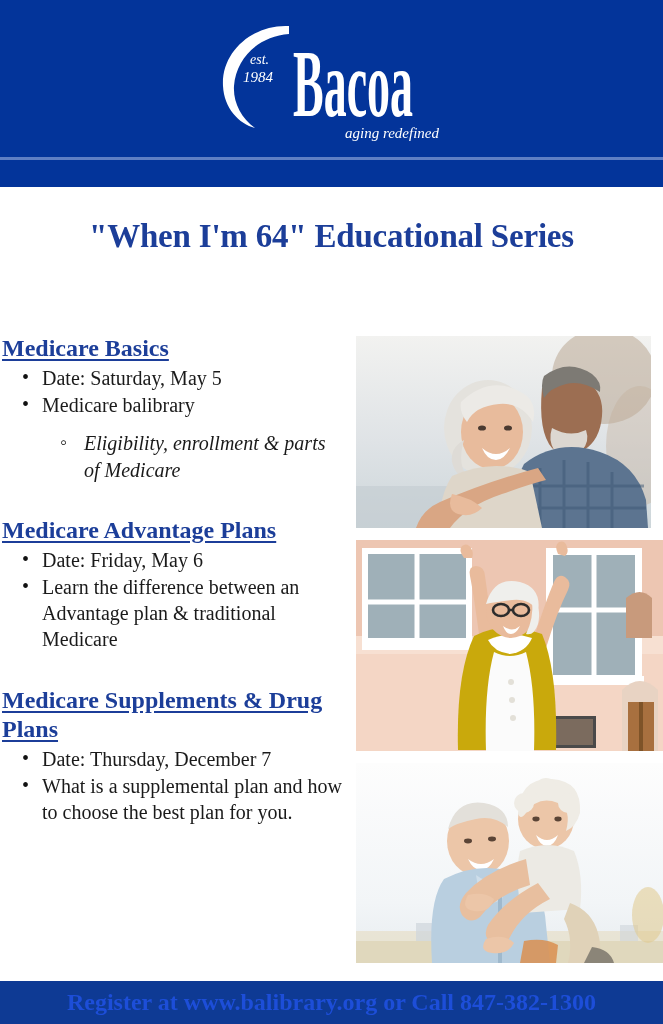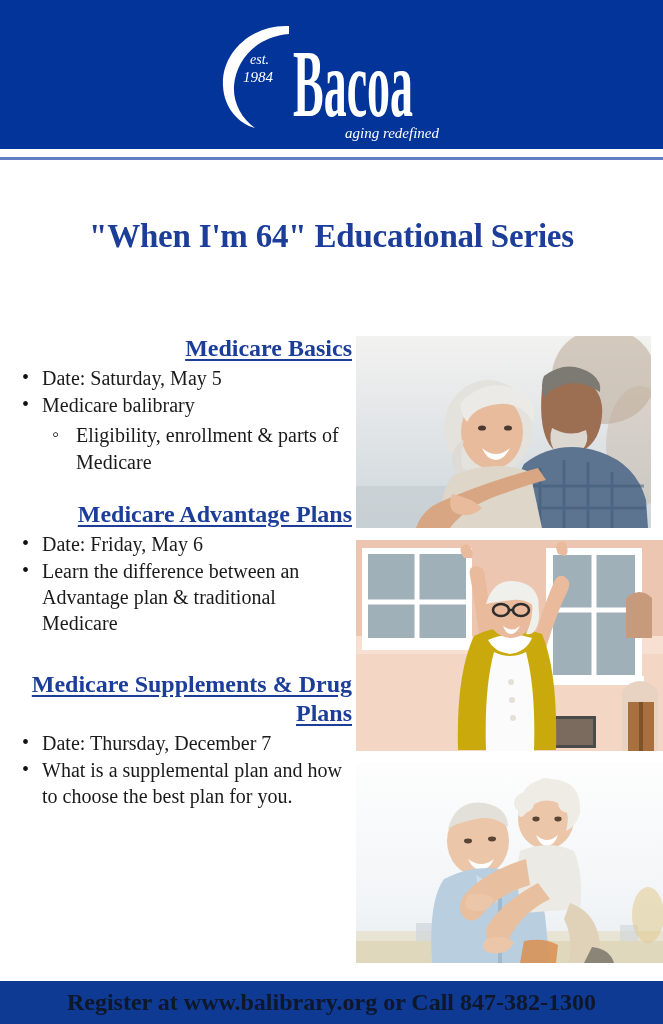--- a/index.html
+++ b/index.html
@@ -14,21 +14,21 @@
     overflow: hidden;
     font-family: "Liberation Serif", serif;
     -webkit-font-smoothing: antialiased;
   }
 
   
   .header-bar {
     position: absolute;
     left: 0; top: 0;
     width: 663px;
-    height: 149px;
+    height: 187px;
     background: #03349a;
     overflow: hidden;
   }
   .header-rule {
     position: absolute;
     left: 0; top: 157px;
     width: 663px;
     height: 3px;
     background: #5f7fc4;
   }
@@ -68,21 +68,20 @@
   .section-heading {
     color: #1c3e99;
     font-family: "Liberation Serif", serif;
     font-weight: bold;
     font-size: 24px;
     line-height: 29px;
     text-decoration: underline;
     text-underline-offset: 3px;
     margin: 0 0 2px 0;
     padding-left: 2px;
-    text-align: right;
   }
   ul.bullets {
     list-style: none;
     margin: 0;
     padding: 0;
   }
   ul.bullets > li {
     position: relative;
     padding-left: 42px;
     font-size: 20px;
@@ -94,22 +93,23 @@
   ul.bullets > li::before {
     content: "\2022";
     position: absolute;
     left: 22px;
     top: -1px;
     font-size: 20px;
     color: #111;
   }
   ul.subbullets {
     list-style: none;
-    margin: 4px;
+    margin: 12px;
     padding: 0;
+    font-style: italic;
   }
   ul.subbullets > li {
     position: relative;
     padding-left: 30px;
     font-size: 20px;
     line-height: 27px;
     color: #1a1a1a;
   }
   ul.subbullets > li::before {
     content: "\25E6";
@@ -139,21 +139,21 @@
     left: 0; top: 981px;
     width: 663px;
     height: 43px;
     background: #0e3a94;
   }
   .footer-text {
     position: absolute;
     left: 0; top: 986px;
     width: 663px;
     text-align: center;
-    color: #0f172a;
+    color: #1d4ed8;
     font-family: "Liberation Serif", serif;
     font-weight: bold;
     font-size: 24px;
     line-height: 32px;
     white-space: nowrap;
   }
 </style>
 </head>
 <body>
 

